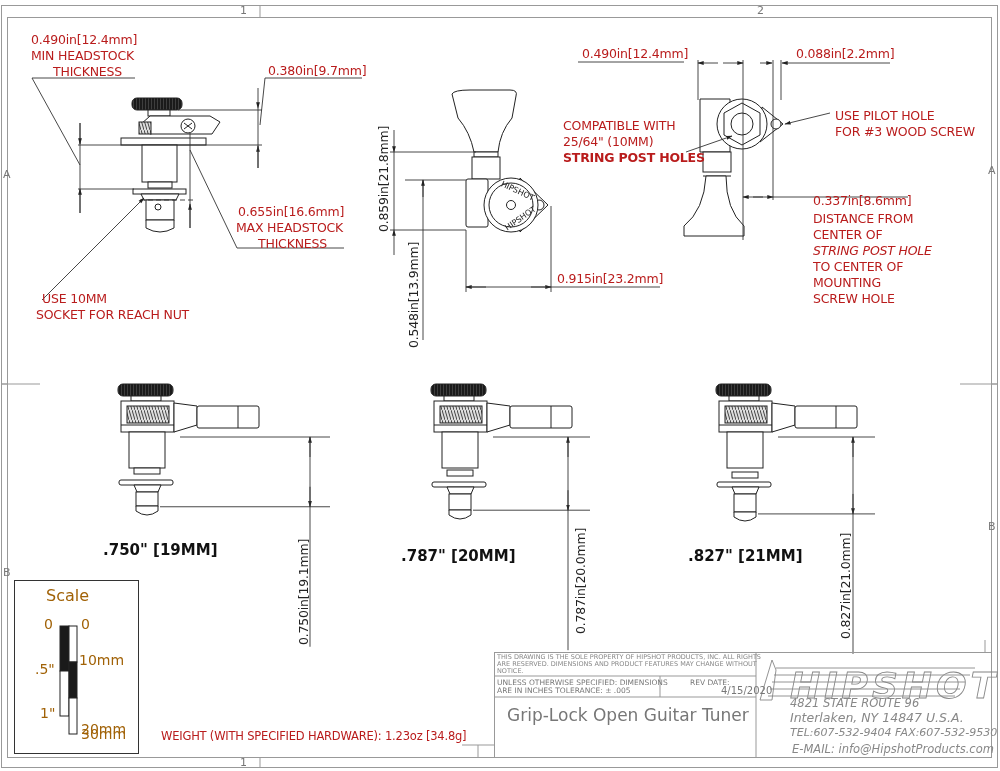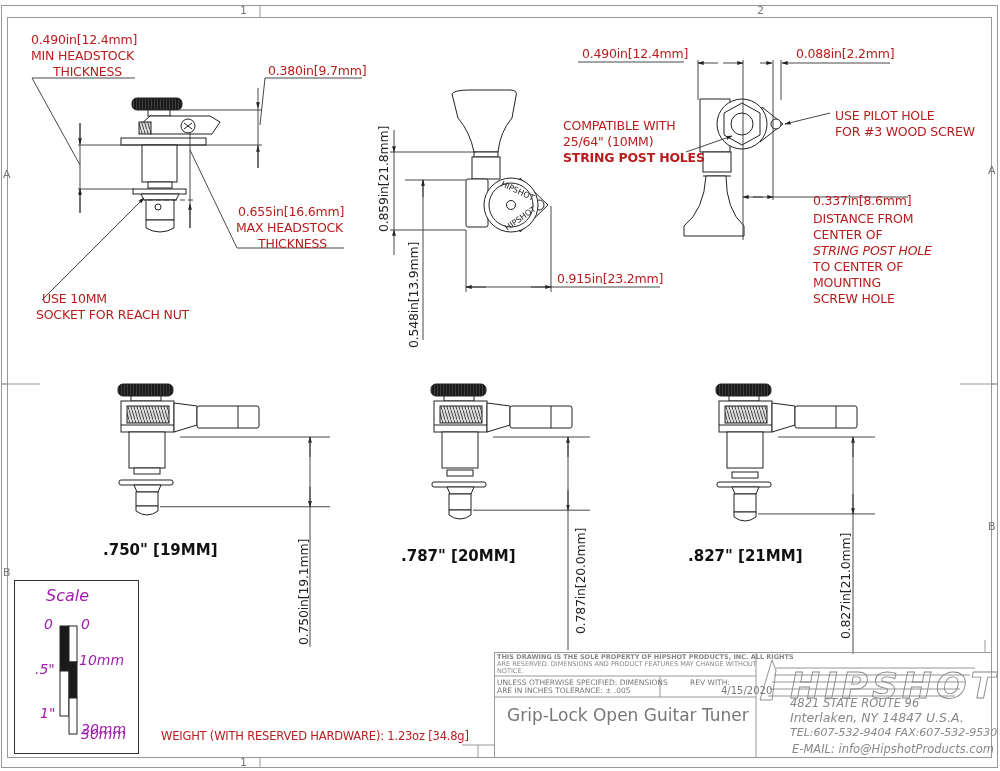--- a/index.html
+++ b/index.html
@@ -7,21 +7,21 @@
   svg{position:absolute;left:0;top:0;}
   .t{font-family:"DejaVu Sans",sans-serif;fill:#222;}
   .lbl{position:absolute;font-size:12.5px;line-height:15.5px;color:#b91c1c;white-space:nowrap;font-family:"DejaVu Sans",sans-serif;letter-spacing:-0.2px;}
   .vdim{position:absolute;font-size:12.5px;color:#222;white-space:nowrap;transform-origin:left top;transform:rotate(-90deg);font-family:"DejaVu Sans",sans-serif;letter-spacing:-0.2px;}
   .big{position:absolute;font-size:15px;font-weight:bold;color:#111;white-space:nowrap;font-family:"DejaVu Sans",sans-serif;}
   .zone{position:absolute;font-size:11px;color:#777;font-family:"DejaVu Sans",sans-serif;}
   .tb-small{position:absolute;font-size:6.5px;line-height:7.5px;color:#888;font-family:"DejaVu Sans",sans-serif;white-space:nowrap;}
   .tb-med{position:absolute;font-size:8.5px;line-height:9.5px;color:#777;font-family:"DejaVu Sans",sans-serif;white-space:nowrap;}
   .title{position:absolute;font-size:17px;color:#777;font-family:"DejaVu Sans",sans-serif;white-space:nowrap;}
   .addr{position:absolute;font-size:11.5px;color:#888;font-style:italic;font-family:"DejaVu Sans",sans-serif;white-space:nowrap;}
-  .scale-t{position:absolute;font-size:14px;color:#a21caf;font-family:"DejaVu Sans",sans-serif;white-space:nowrap;font-style:italic;}
+  .scale-t{position:absolute;font-size:14px;color:#a16207;font-family:"DejaVu Sans",sans-serif;white-space:nowrap;}
 </style>
 </head>
 <body>
 
 <svg width="1000" height="771" viewBox="0 0 1000 771">
   <defs>
     <marker id="ar" viewBox="0 0 10 10" refX="9" refY="5" markerWidth="7" markerHeight="7" orient="auto-start-reverse">
       <path d="M0,2 L10,5 L0,8 z" fill="#222"></path>
     </marker>
     <pattern id="knurl" width="3" height="10" patternUnits="userSpaceOnUse">
@@ -293,26 +293,26 @@
 
 <div class="scale-t" style="left:46px;top:586px;font-size:16px;">Scale</div>
 <div class="scale-t" style="left:44px;top:616px;">0</div>
 <div class="scale-t" style="left:35px;top:661px;">.5"</div>
 <div class="scale-t" style="left:40px;top:705px;">1"</div>
 <div class="scale-t" style="left:81px;top:616px;">0</div>
 <div class="scale-t" style="left:79px;top:652px;">10mm</div>
 <div class="scale-t" style="left:81px;top:690px;margin-top:31px;">20mm</div>
 <div class="scale-t" style="left:81px;top:726px;">30mm</div>
 
-<div class="lbl" style="left:161px;top:729px;font-size:11.5px;">WEIGHT (WITH RESERVED HARDWARE): 1.23oz [34.8g]</div>
-
-<div class="tb-small" style="left:497px;top:654px;font-weight:bold;">THIS DRAWING IS THE SOLE PROPERTY OF HIPSHOT PRODUCTS, INC. ALL RIGHTS</div>
+<div class="lbl" style="left:161px;top:729px;font-size:11.5px;">WEIGHT (WITH SPECIFIED HARDWARE): 1.23oz [34.8g]</div>
+
+<div class="tb-small" style="left:497px;top:654px;">THIS DRAWING IS THE SOLE PROPERTY OF HIPSHOT PRODUCTS, INC. ALL RIGHTS</div>
 <div class="tb-small" style="left:497px;top:661px;">ARE RESERVED. DIMENSIONS AND PRODUCT FEATURES MAY CHANGE WITHOUT</div>
 <div class="tb-small" style="left:497px;top:668px;">NOTICE.</div>
 <div class="tb-med" style="left:497px;top:678px;font-size:7.5px;">UNLESS OTHERWISE SPECIFIED: DIMENSIONS</div>
 <div class="tb-med" style="left:497px;top:686px;font-size:7.5px;">ARE IN INCHES TOLERANCE:  ± .005</div>
-<div class="tb-med" style="left:690px;top:678px;font-size:7.5px;">REV WITH:</div>
+<div class="tb-med" style="left:690px;top:678px;font-size:7.5px;">REV DATE:</div>
 <div class="tb-med" style="left:721px;top:686px;font-size:10px;">4/15/2020</div>
 <div class="title" style="left:507px;top:705px;">Grip-Lock Open Guitar Tuner</div>
 <div class="addr" style="left:790px;top:696px;">4821 STATE ROUTE 96</div>
 <div class="addr" style="left:790px;top:710px;font-size:12.5px;">Interlaken, NY 14847 U.S.A.</div>
 <div class="addr" style="left:790px;top:726px;font-size:11px;">TEL:607-532-9404 FAX:607-532-9530</div>
 <div class="addr" style="left:792px;top:742px;font-size:11.5px;">E-MAIL: info@HipshotProducts.com</div>
 
 </body></html>

